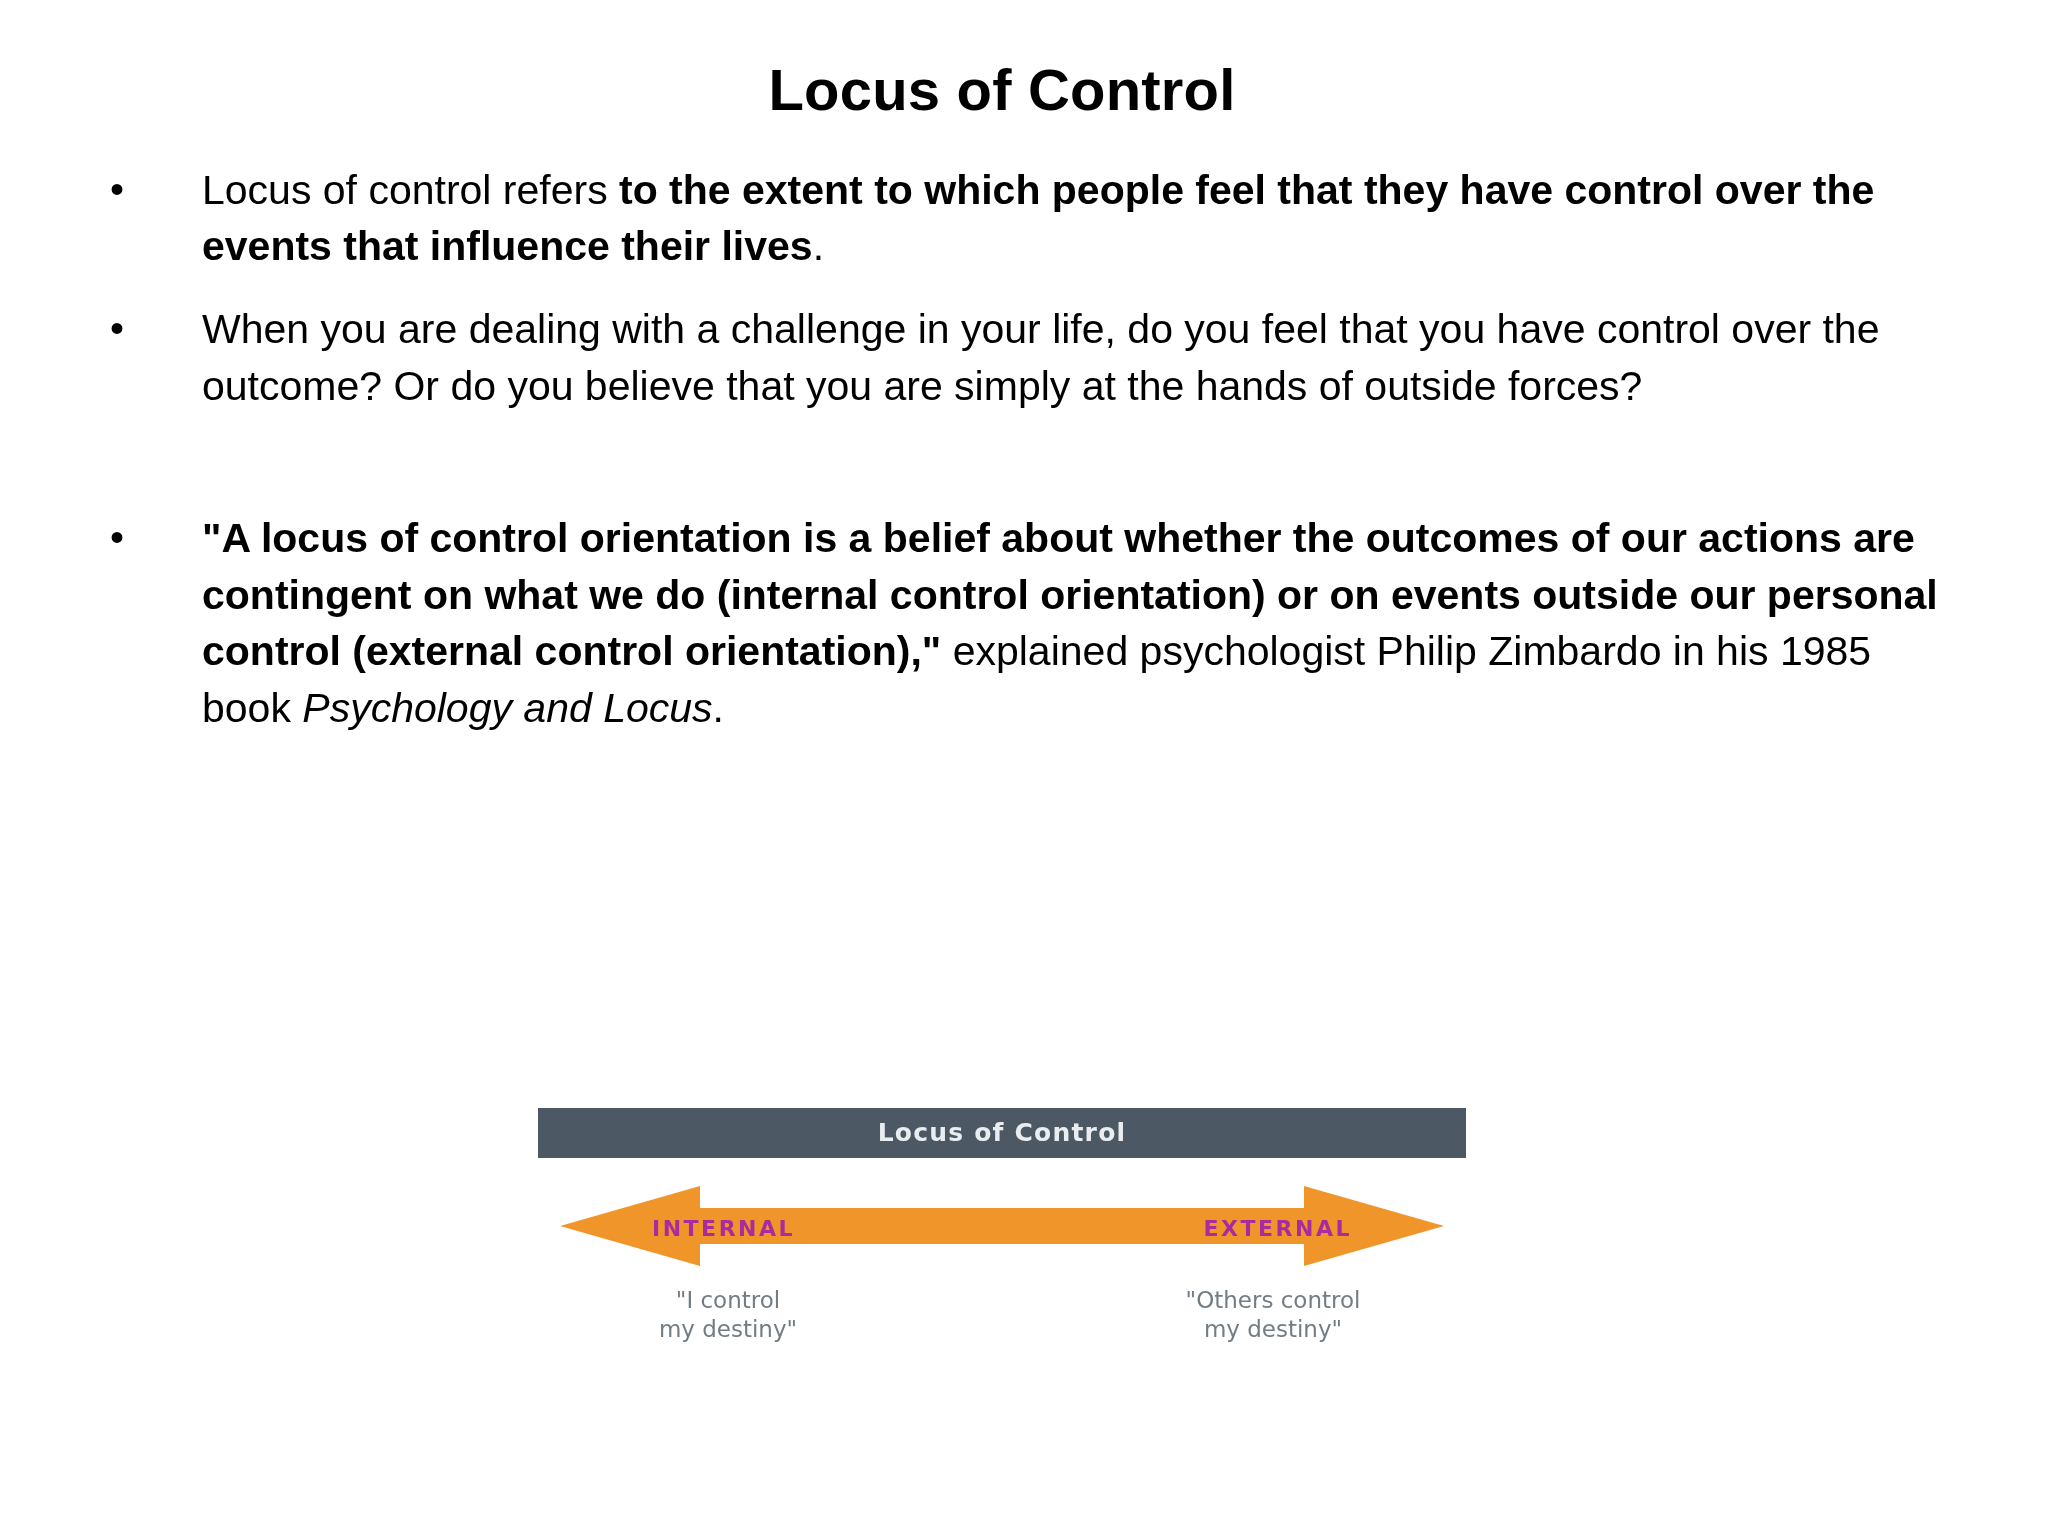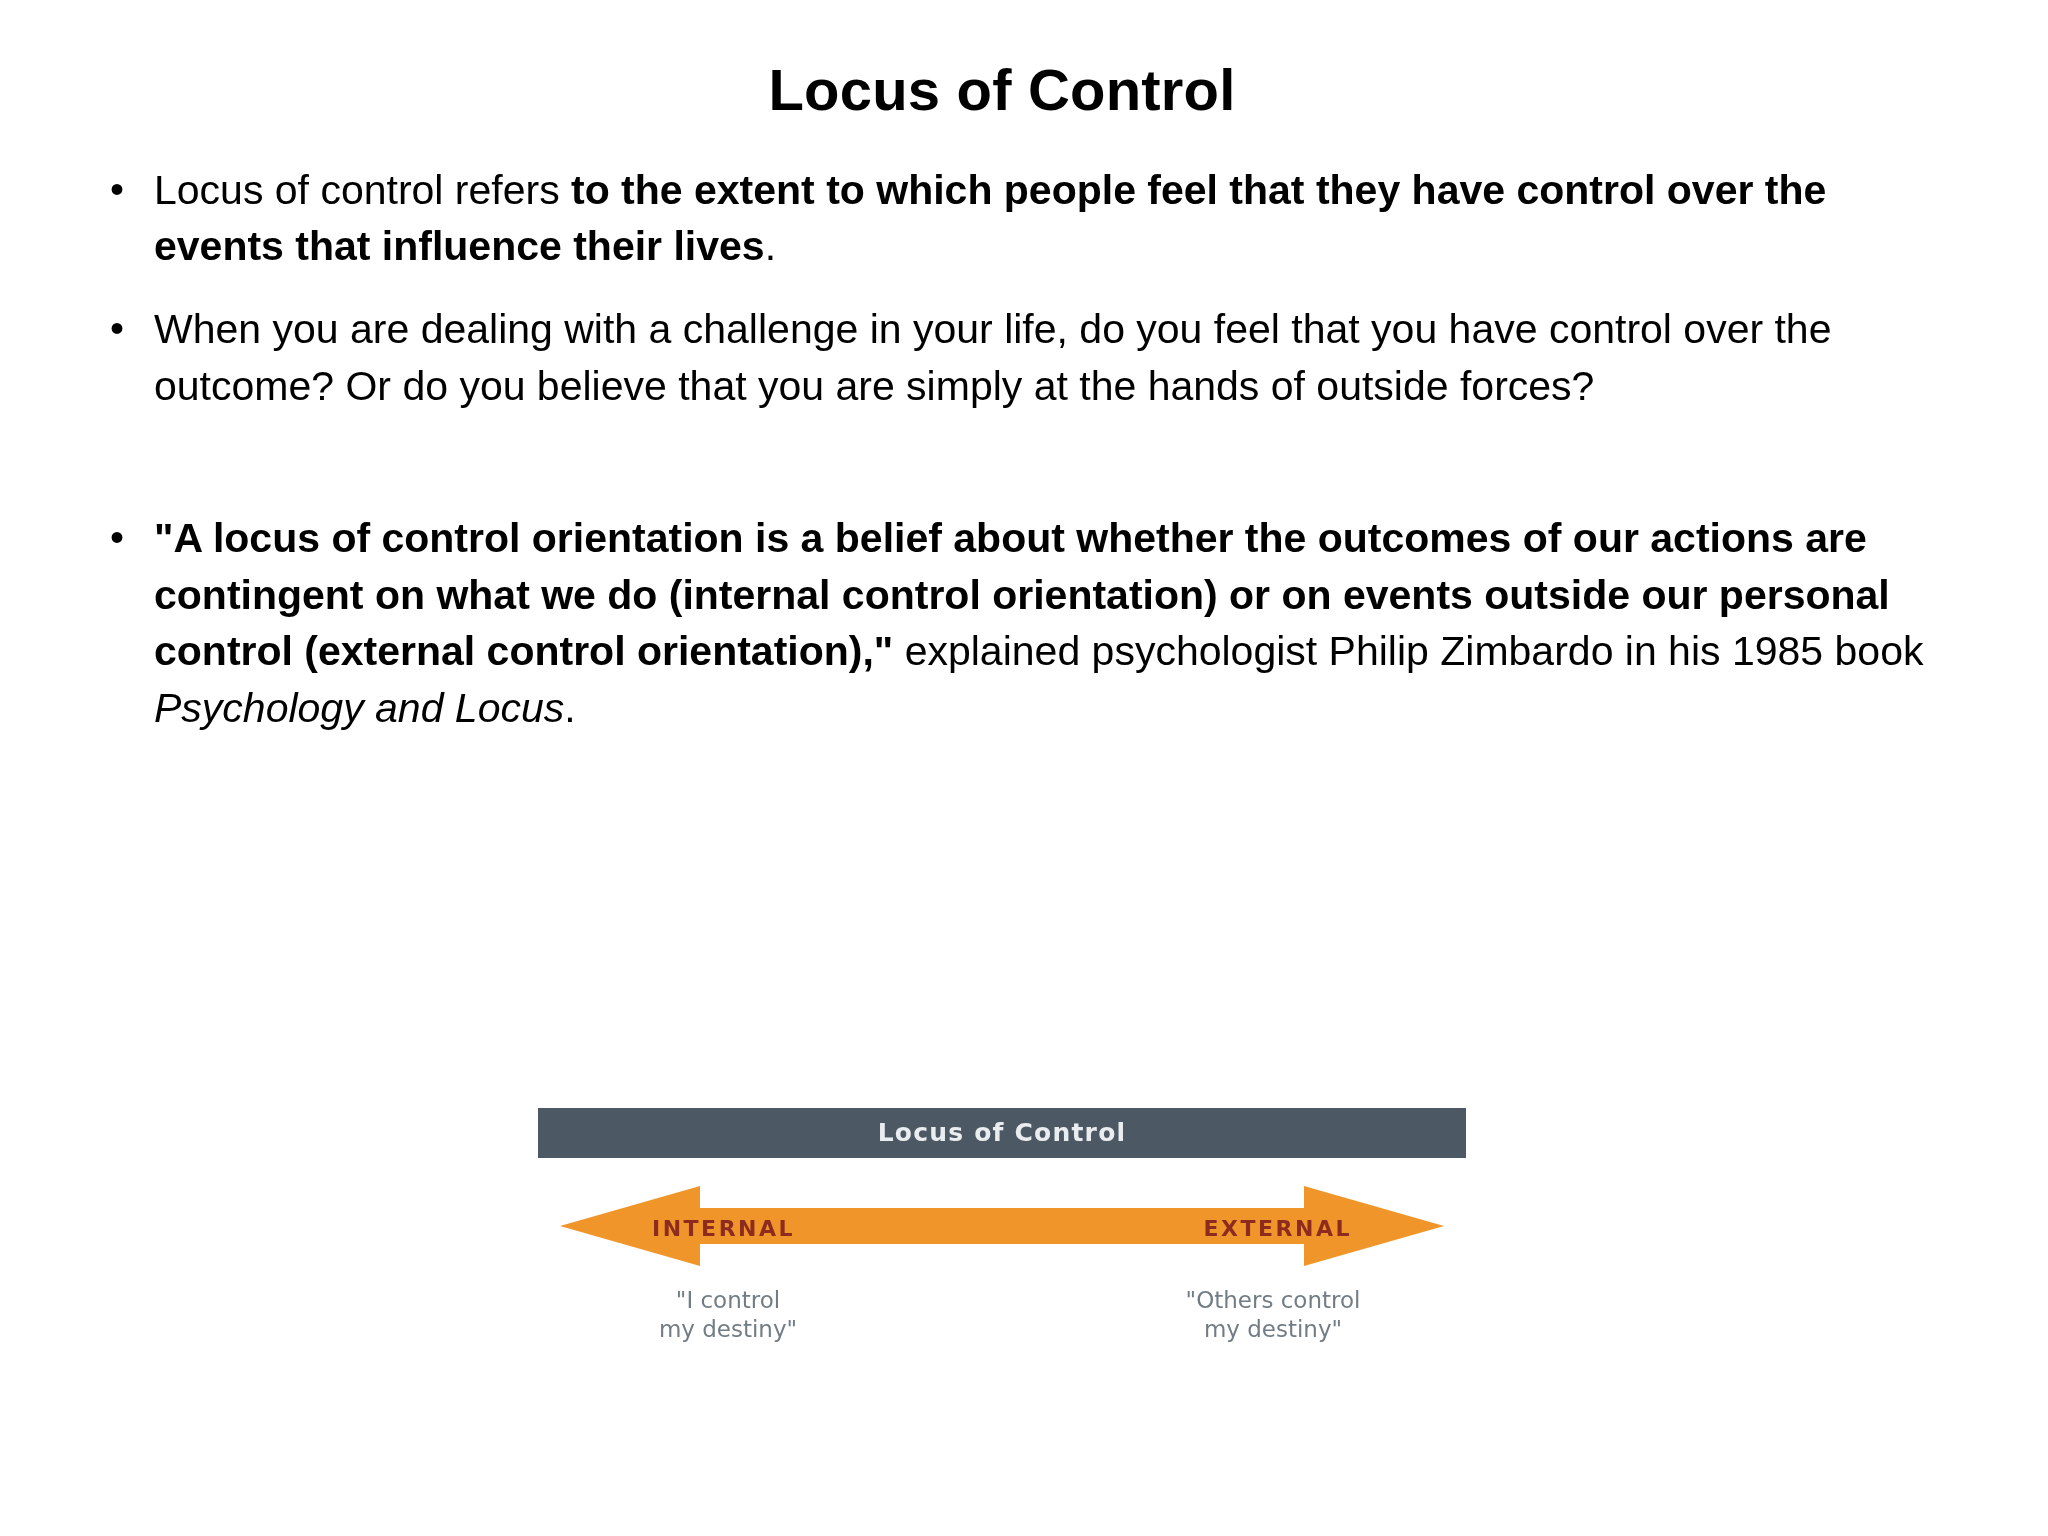--- a/index.html
+++ b/index.html
@@ -51,20 +51,21 @@
     line-height: 1.38;
     color: #000;
     text-align: left;
     margin-left: 0;
   }
   .bullet-text {
     flex: 1 1 auto;
     font-size: 41px;
     line-height: 1.38;
     color: #000;
+    margin-left: 48px;
   }
   .bullet-text b { font-weight: bold; }
   .bullet-text i { font-style: italic; }
 
   .figure-wrap {
     position: absolute;
     left: 0;
     right: 0;
     top: 1108px;
     display: flex;
@@ -121,21 +122,21 @@
   .arrow-head.right {
     right: 0;
     border-left: 140px solid #f0952a;
   }
   .arrow-label {
     position: absolute;
     top: 30px;
     font-size: 22px;
     font-weight: bold;
     letter-spacing: 2.5px;
-    color: #7f1d1d;
+    color: #a21caf;
     font-family: "DejaVu Sans", sans-serif;
     opacity: 0.88;
   }
   .arrow-label.left { left: 92px; }
   .arrow-label.right { right: 92px; }
 
   .fig-captions {
     position: relative;
     height: 82px;
     margin-top: 4px;

